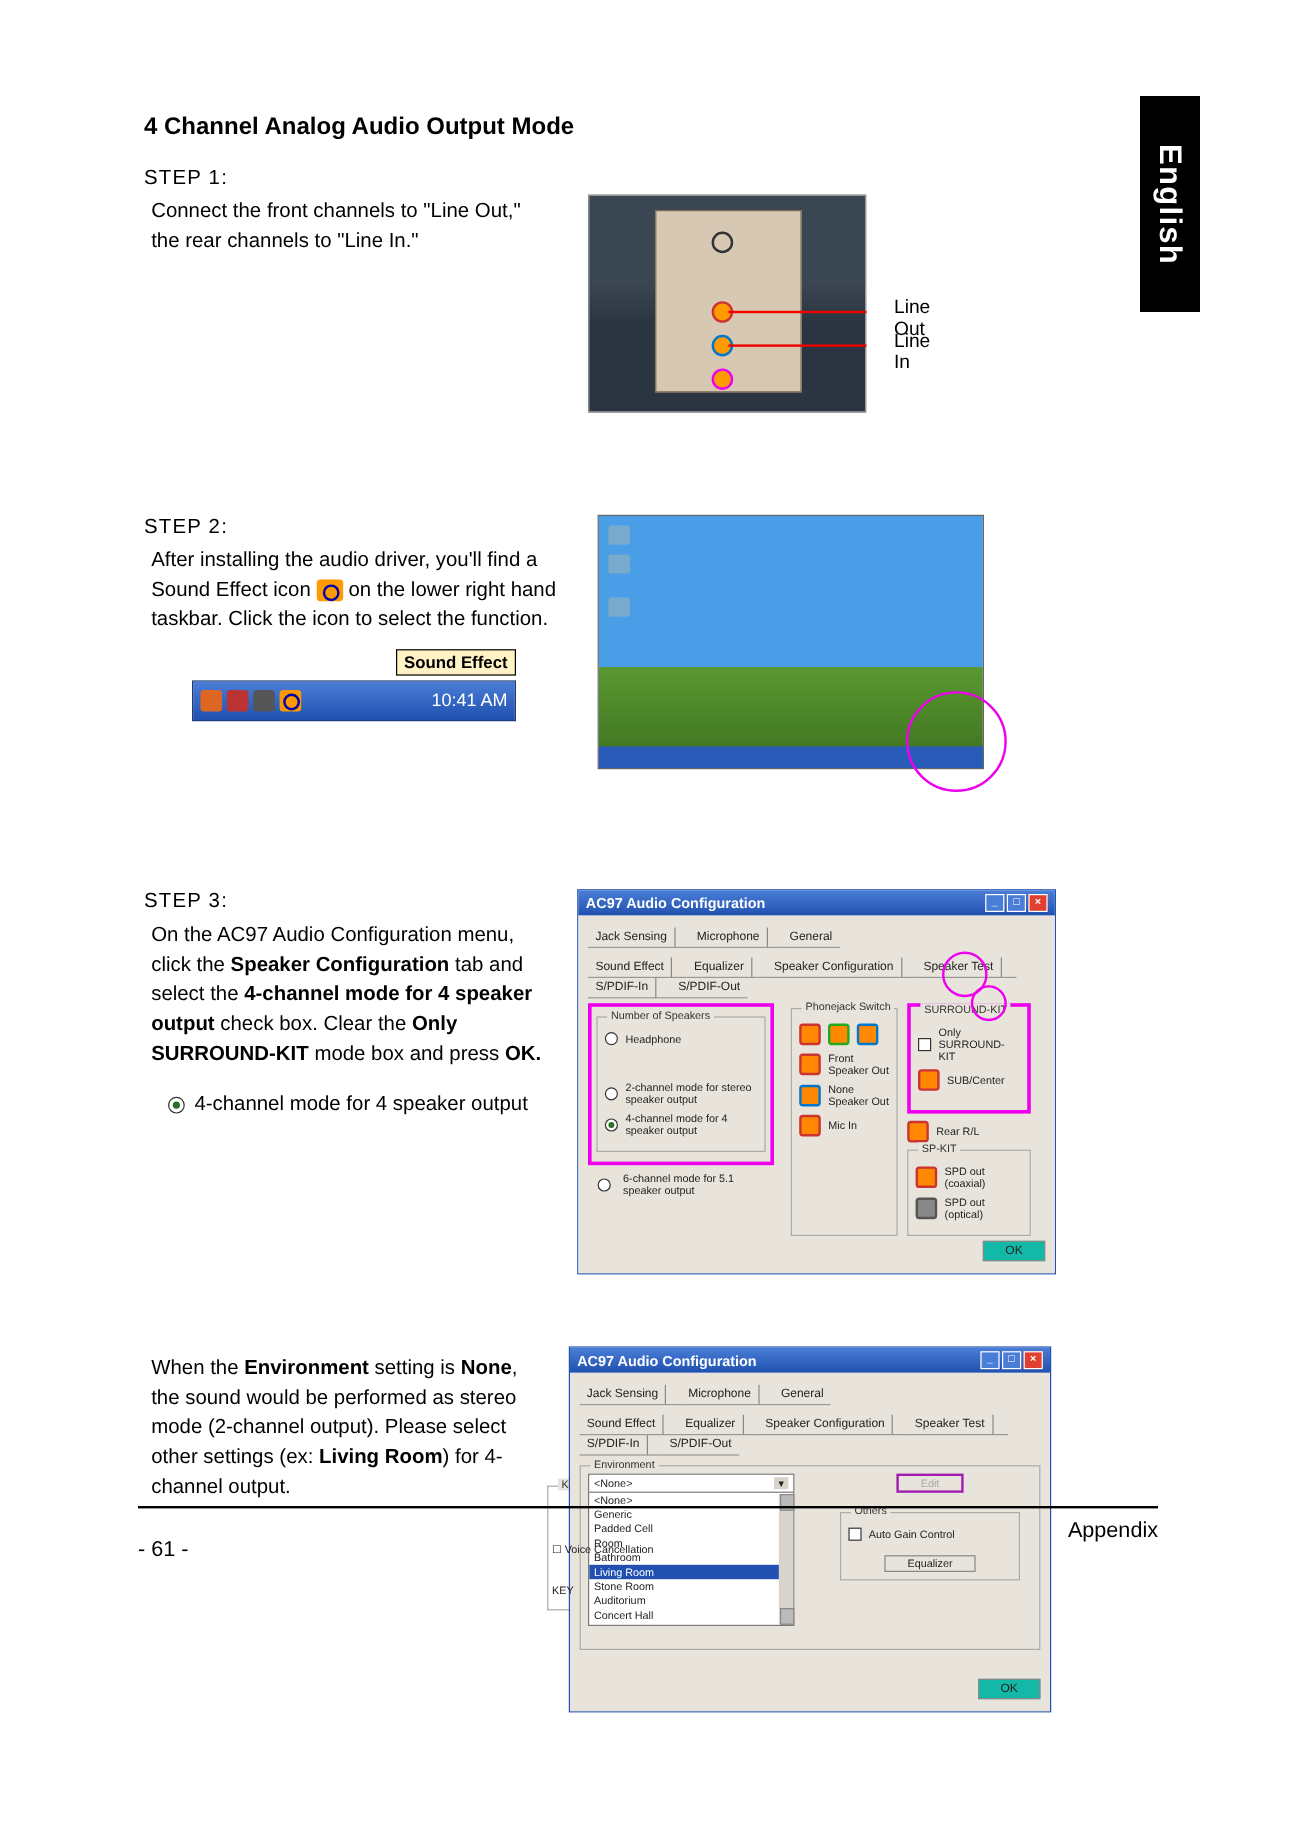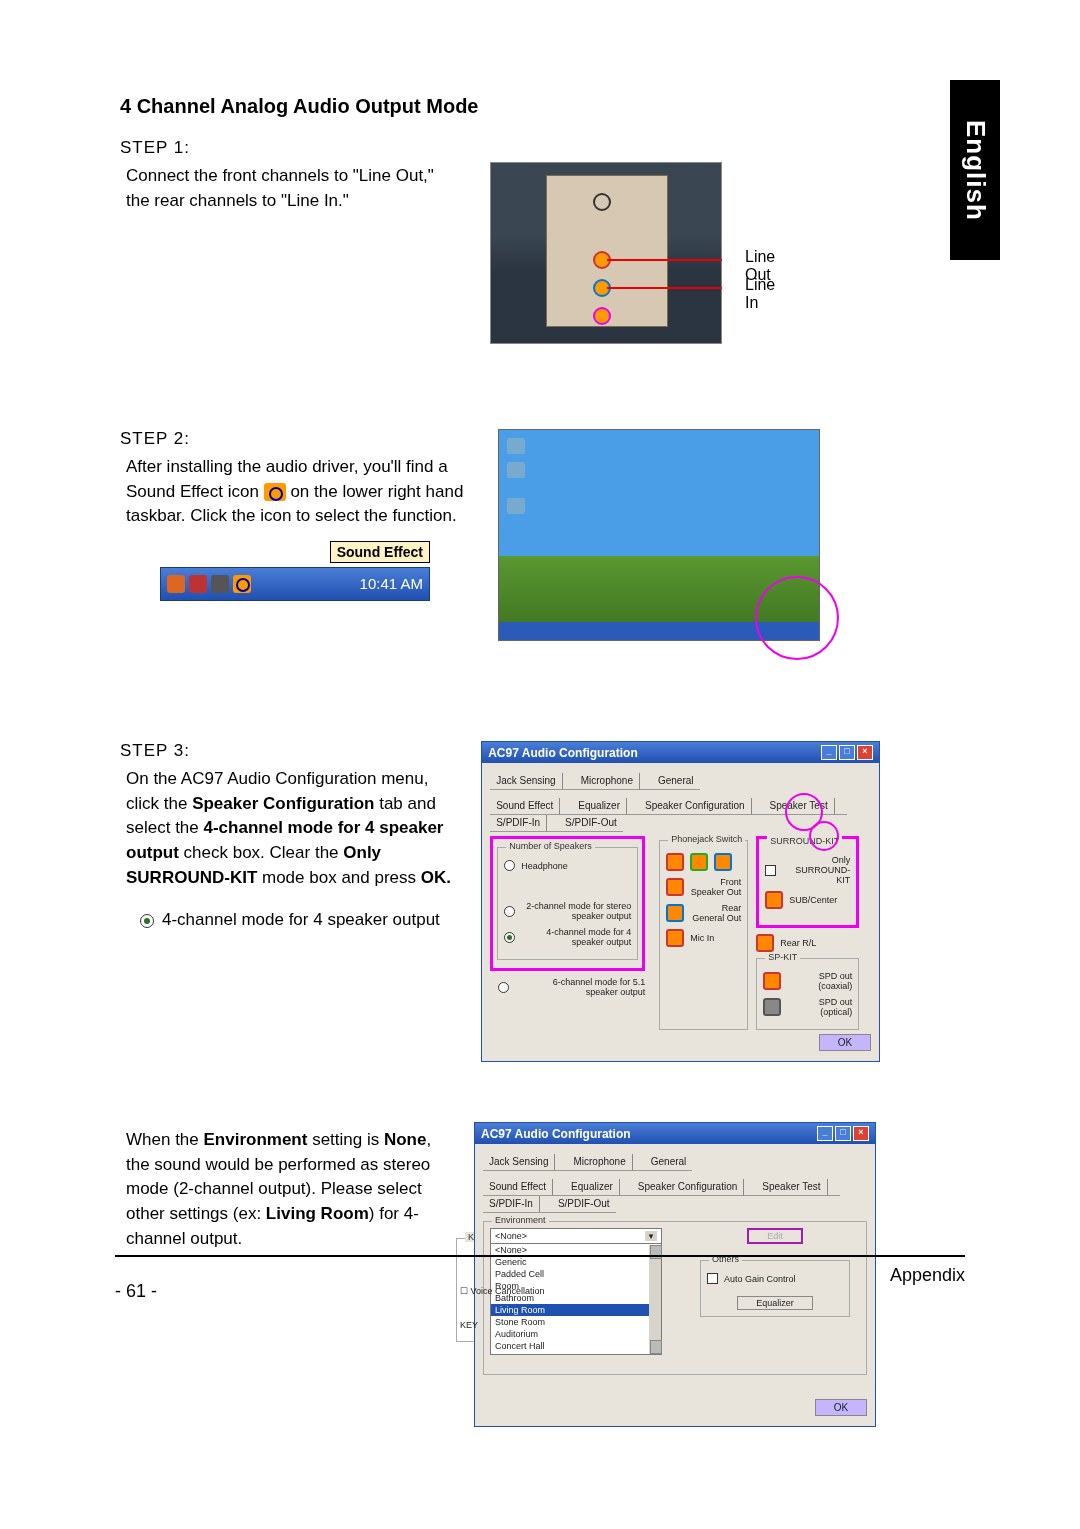--- a/index.html
+++ b/index.html
@@ -183,28 +183,28 @@
   .fieldset-title { position:absolute; top:-7px; left:8px; background:#e8e4dc; padding:0 3px; font-size:9px; color:#333; }
   .cfg-row { display:flex; align-items:center; gap:6px; margin:6px 0; }
   .cfg-radio { width:9px; height:9px; border:1px solid #333; border-radius:50%; background:#fff; flex-shrink:0; position:relative;}
   .cfg-radio.on::after{content:'';position:absolute;left:2px;top:2px;width:5px;height:5px;background:#2a6f2a;border-radius:50%;}
   .cfg-check { width:9px; height:9px; border:1px solid #333; background:#fff; flex-shrink:0;}
   .cfg-jack { width:14px; height:14px; background:#ff8800; border:2px solid #c33; border-radius:3px; flex-shrink:0;}
   .cfg-jack.blue{border-color:#07c;}
   .cfg-jack.green{border-color:#2a2;}
   .cfg-jack.gray{border-color:#555; background:#888;}
   .cfg-label { font-size:9px; }
-  .cfg-col { display:flex; gap:14px;text-align:right; }
+  .cfg-col { display:flex; gap:14px; }
   .cfg-left-col { width:155px; }
   .cfg-right-col { width:200px; }
   .magenta-box { border:3px solid #e0e; }
   .ok-btn {
     margin-left:auto; display:block;
     width:50px; text-align:center;
-    border:1px solid #888; background:#c4b5fd;
+    border:1px solid #888; background:#14b8a6;
     font-size:10px; padding:2px 0;
   }
   .inset-radio {
     margin-top: 20px;
     margin-left: 20px;
     width: 300px;
     display:flex;
     gap:8px;
     align-items:flex-start;
     font-size:17px;
@@ -374,21 +374,21 @@
                     <div class="cfg-jack"></div>
                     <div class="cfg-jack green"></div>
                     <div class="cfg-jack blue"></div>
                   </div>
                 <div class="cfg-row">
                     <div class="cfg-jack"></div>
                     <span class="cfg-label">Front Speaker Out</span>
                   </div>
                 <div class="cfg-row">
                     <div class="cfg-jack blue"></div>
-                    <span class="cfg-label">Rear General Out</span>
+                    <span class="cfg-label">None Speaker Out</span>
                   </div>
                 <div class="cfg-row">
                     <div class="cfg-jack"></div>
                     <span class="cfg-label">Mic In</span>
                   </div>
               </div>
               <div style="width:110px;">
                 <div class="magenta-box">
                   <div class="fieldset" style="border:none;">
                     <span class="fieldset-title">SURROUND-KIT</span>

